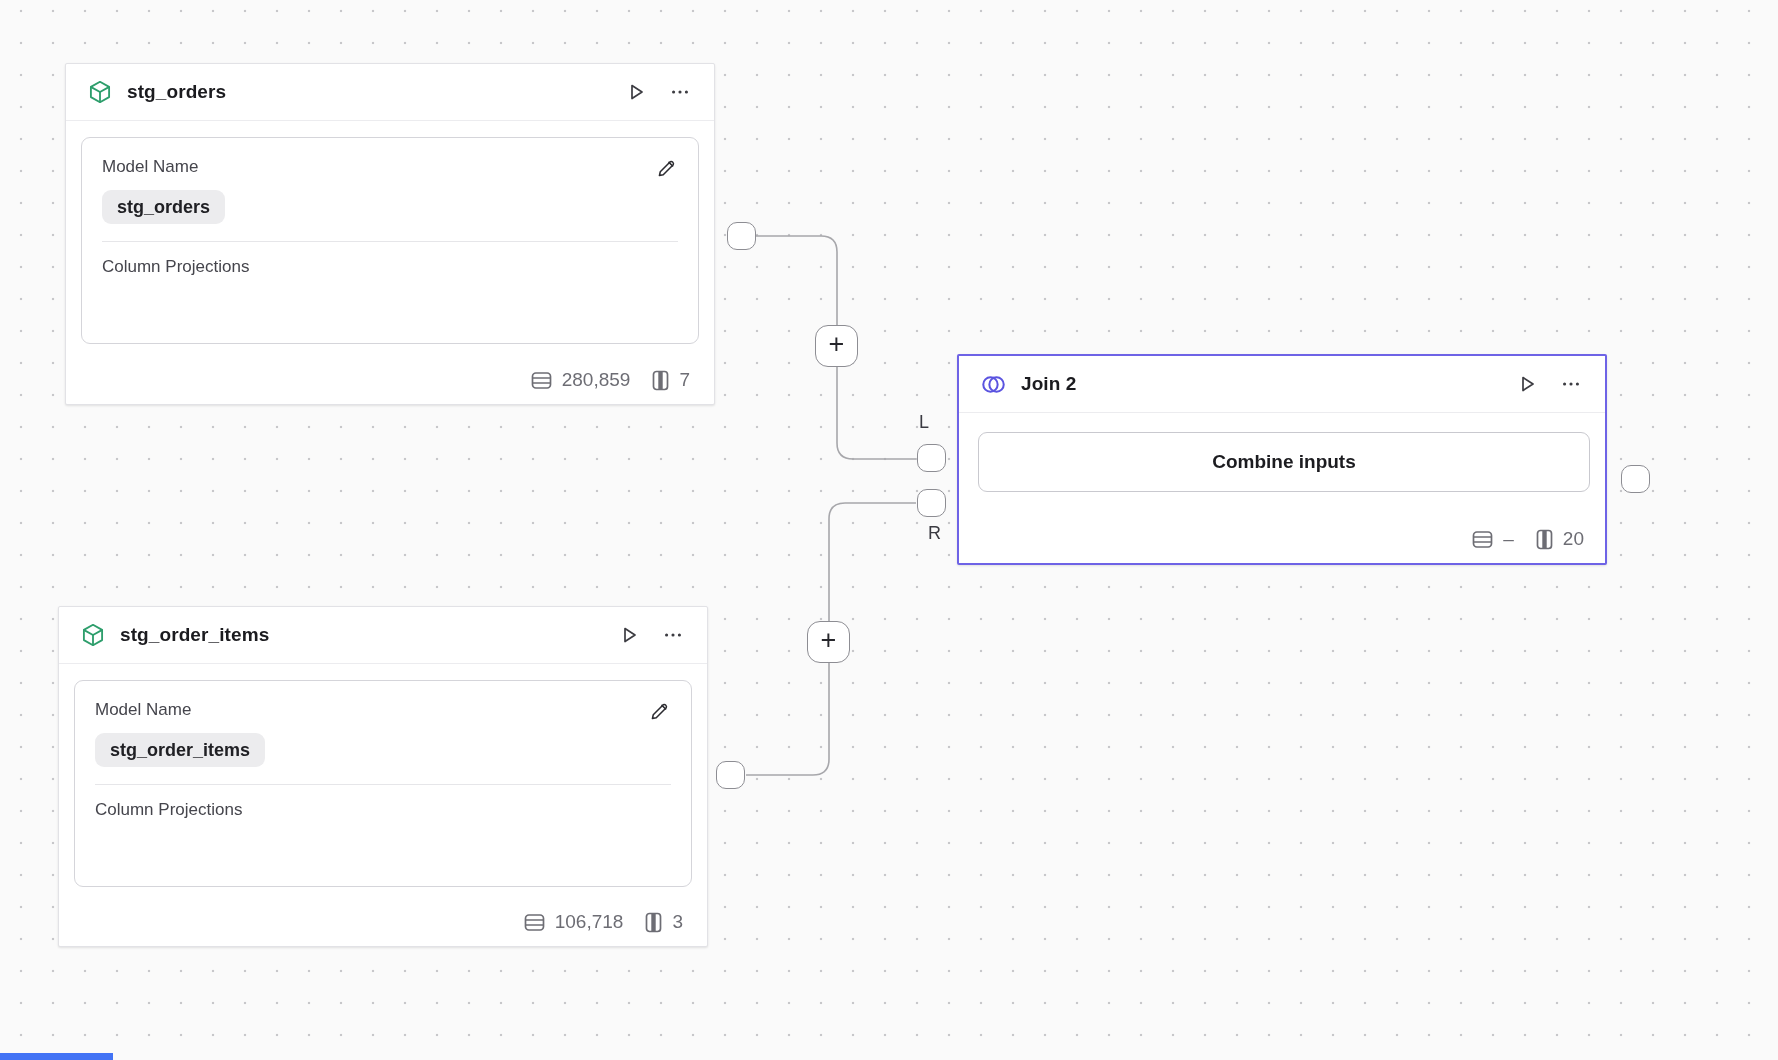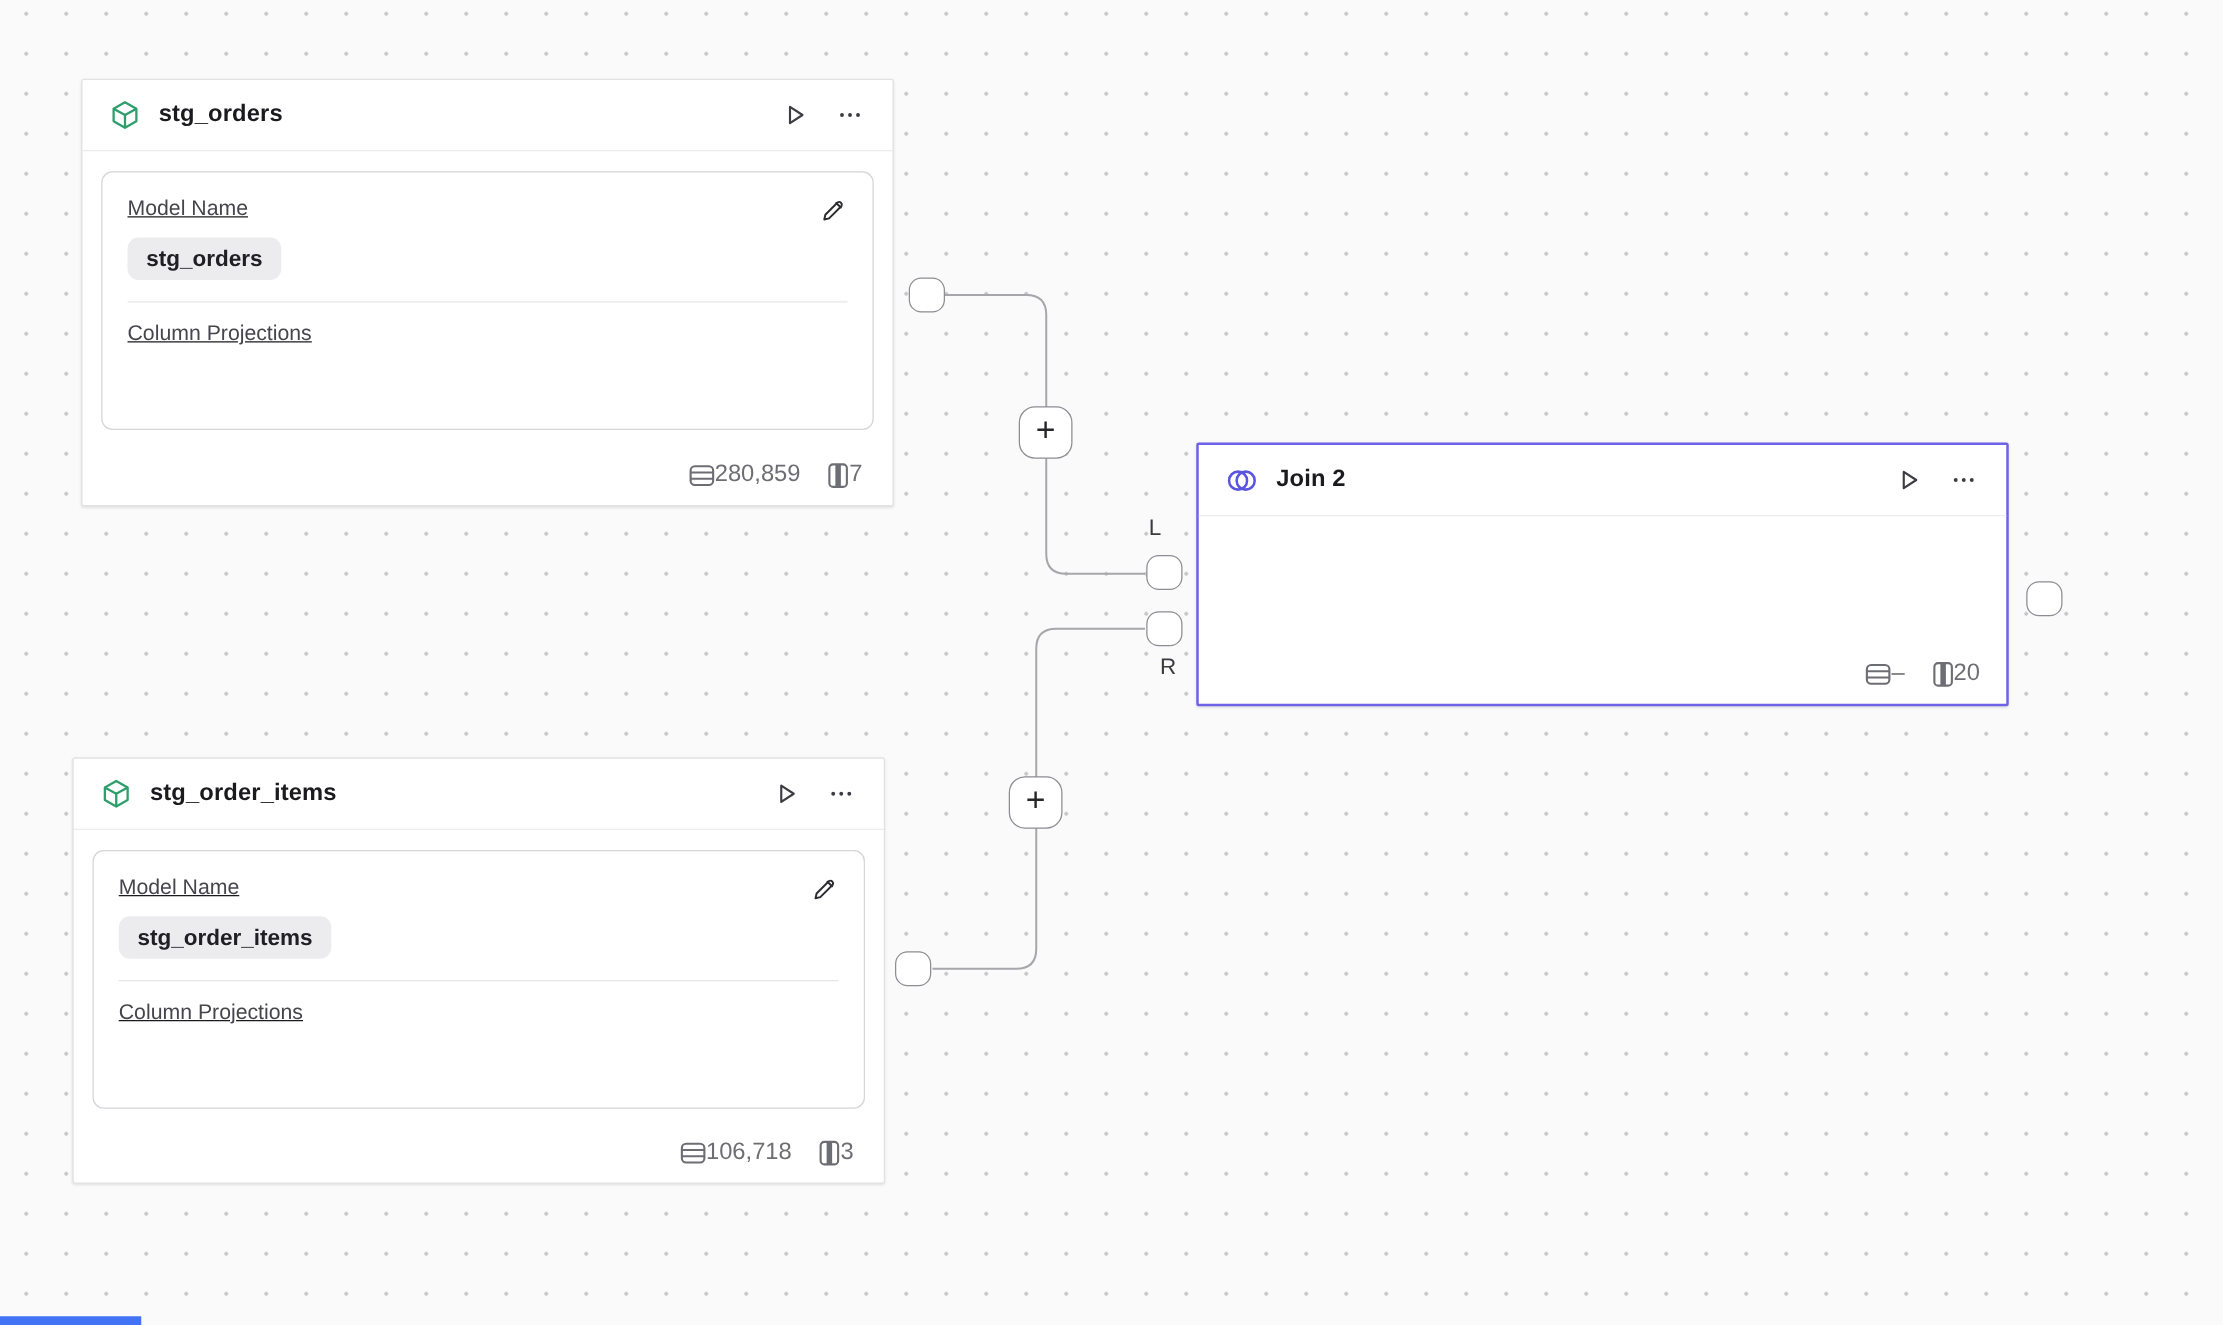--- a/index.html
+++ b/index.html
@@ -23,37 +23,37 @@
   .node-header{
     display:flex;align-items:center;gap:14px;height:57px;padding:0 21px;
     border-bottom:1px solid #ececef;
   }
   .node-title{font-size:19px;font-weight:700;color:#1b1b1f;letter-spacing:.1px;flex:0 1 auto;}
   .header-actions{margin-left:auto;display:flex;align-items:center;gap:17px;}
   .icon-btn{background:none;border:none;padding:2px;cursor:pointer;display:flex;align-items:center;}
 
   .inner-card{
     position:absolute;left:15px;top:73px;width:618px;height:207px;
-    background:#fff;border:1px solid #d5d5da;border-radius:9px;padding:19px 20px 12px 20px;text-decoration:underline;
+    background:#fff;border:1px solid #d5d5da;border-radius:9px;padding:19px 20px 12px 20px;
   }
   .field-row{display:flex;align-items:flex-start;}
   .field-label{font-size:17px;color:#45454c;font-weight:500;line-height:20px;}
   .edit-btn{margin-left:auto;background:none;border:none;padding:0;cursor:pointer;}
   .chip{
     display:inline-flex;align-items:center;gap:9px;margin-top:10px;
     background:#ececee;border-radius:9px;padding:6px 15px;
     font-size:18px;font-weight:700;color:#202024;line-height:22px;
   }
   .card-divider{border:none;border-top:1px solid #e6e6e9;margin:17px 0 15px 0;}
 
   .node-footer{
     position:absolute;right:24px;bottom:13px;display:flex;align-items:center;gap:13px;
     color:#6d6d74;font-size:19px;
   }
-  .stat-group{display:flex;align-items:center;}
+  .stat-group{display:flex;align-items:center;gap:10px;}
   .stat-group + .stat-group{margin-left:9px;}
 
   .combine-btn{
     position:absolute;left:19px;top:76px;width:612px;height:60px;
     background:#fff;border:1px solid #c9c9cf;border-radius:9px;
     font-family:inherit;font-size:19px;font-weight:700;color:#1c1c20;cursor:pointer;
   }
 
   .port{
     position:absolute;width:29px;height:28px;background:#fff;
@@ -248,20 +248,21 @@
           <span style="display:flex">
             <svg width="22" height="22" viewBox="0 0 24 24" fill="#3c3c42">
               <circle cx="5" cy="12" r="1.7"></circle>
                 <circle cx="12" cy="12" r="1.7"></circle>
                 <circle cx="19" cy="12" r="1.7"></circle>
             </svg>
           </span>
         </button>
       </div>
     </div>
+    <button class="combine-btn">Combine inputs</button>
     <div class="node-footer" style="right:21px;">
       <span class="stat-group">
         <span style="display:flex">
           <svg width="21" height="19" viewBox="0 0 21 19" fill="none" stroke="#6d6d74" stroke-width="1.7">
             <rect x="1.5" y="2" width="18" height="15" rx="3.4"></rect>
             <path d="M1.5 7 H19.5 M1.5 12 H19.5"></path>
           </svg>
         </span>
         <span>–</span>
       </span>

